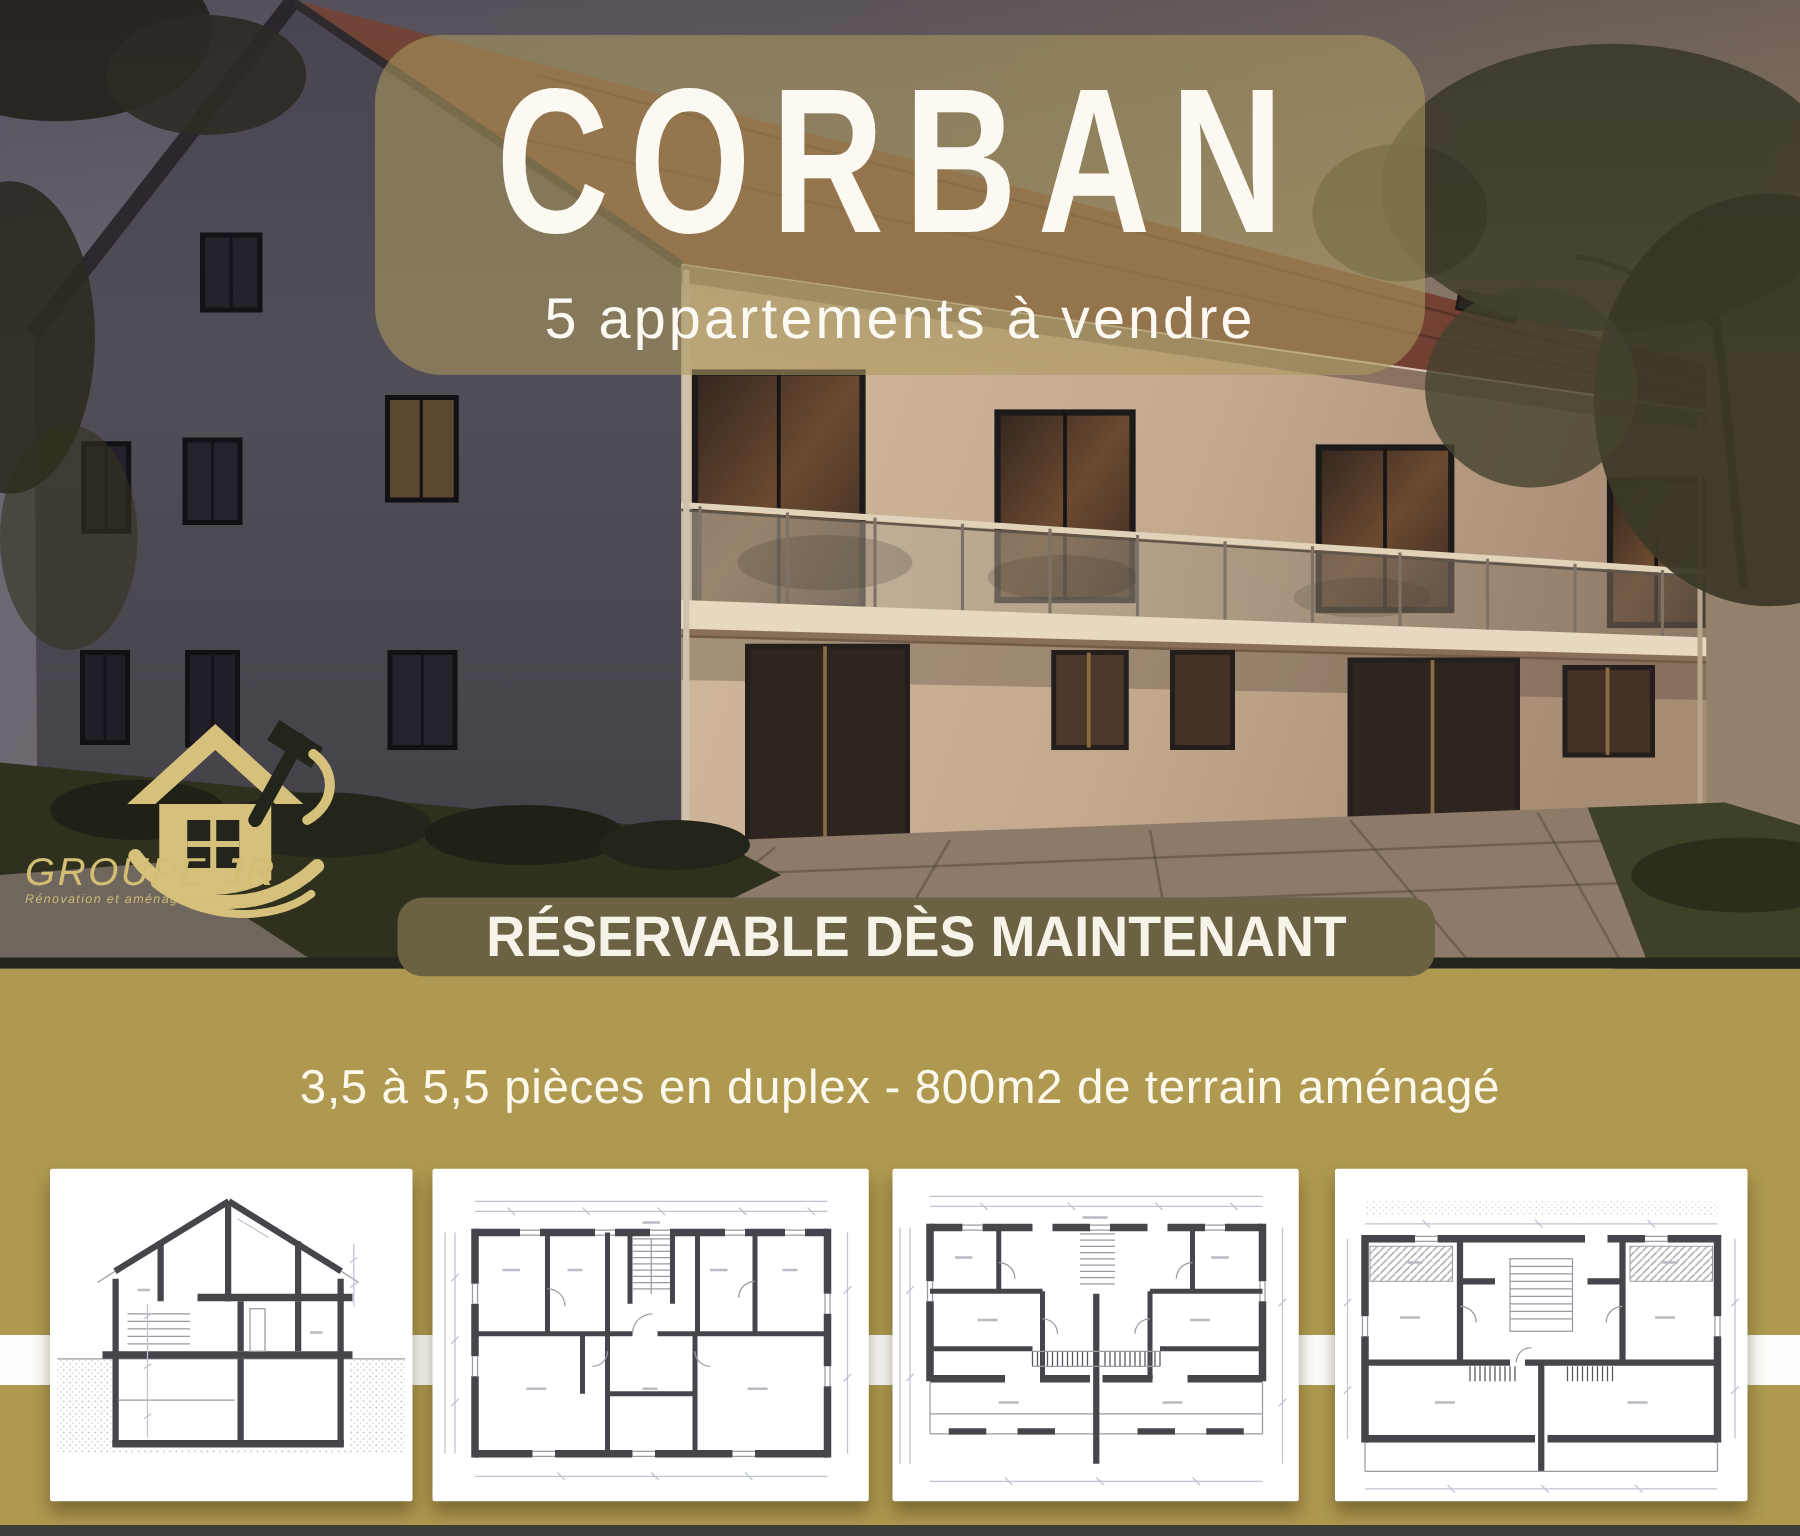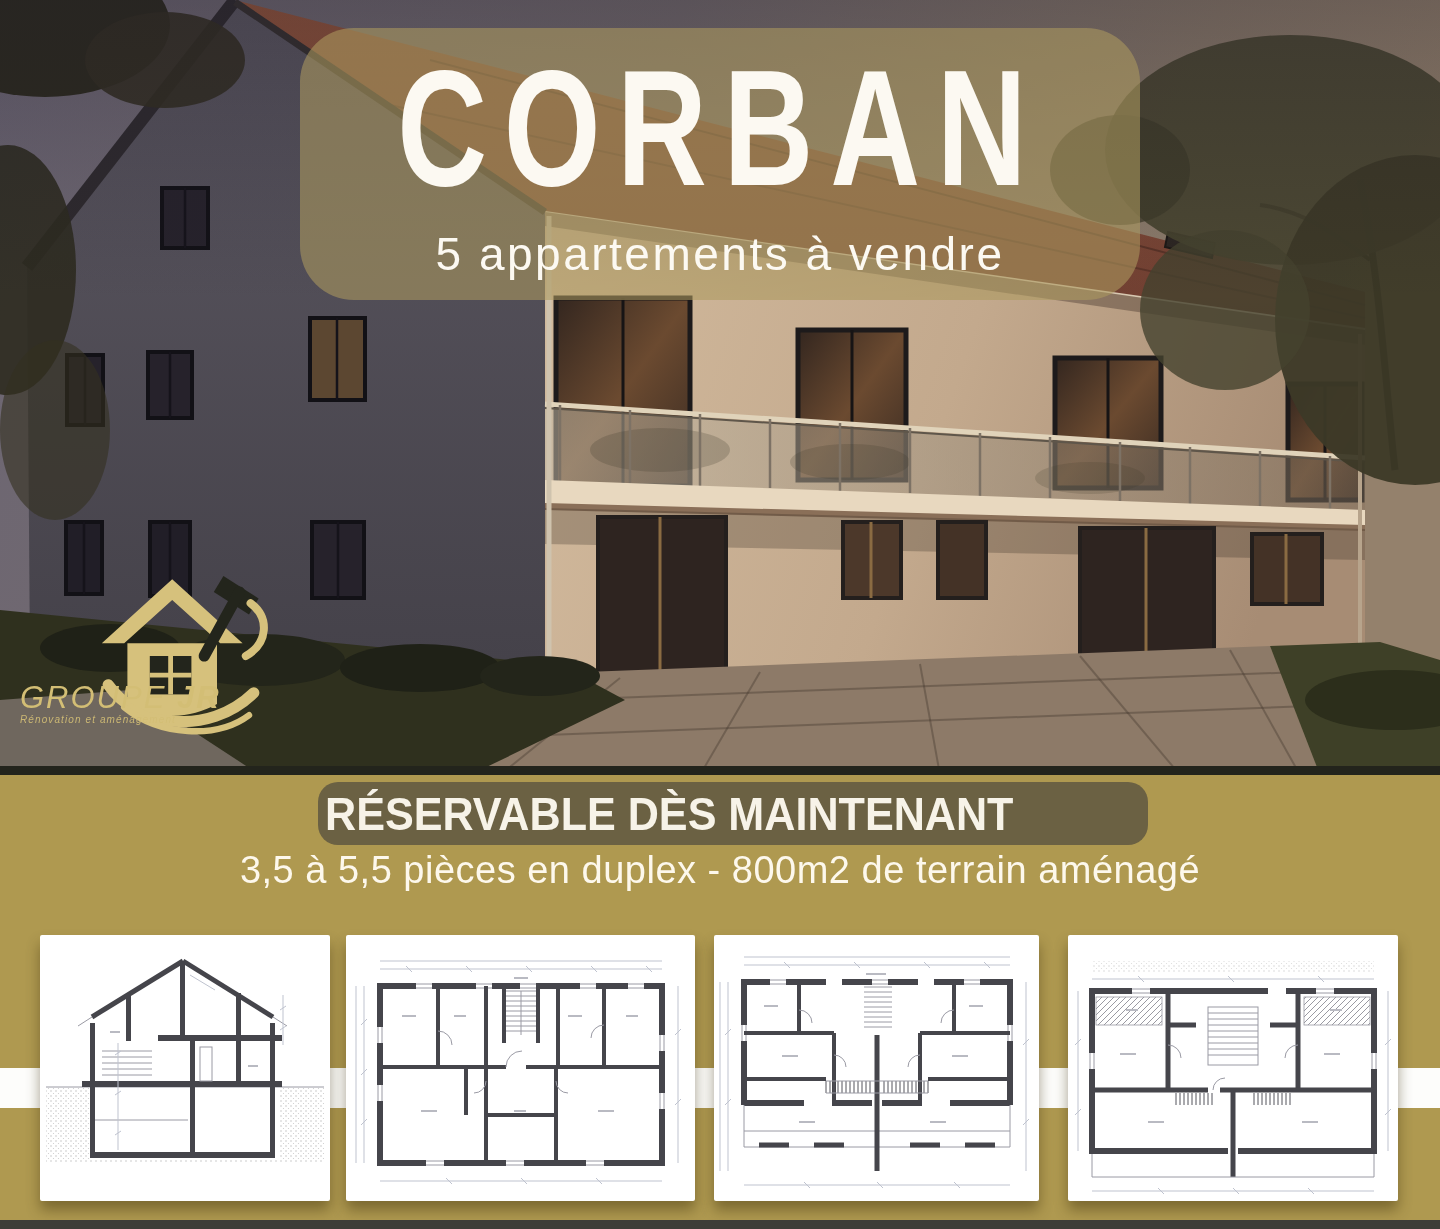--- a/index.html
+++ b/index.html
@@ -46,23 +46,23 @@
   .logo-name .light{font-weight:400;}
   .logo-name .bold{font-weight:700;}
   .logo-tagline{
     position:absolute;left:20px;top:162px;width:240px;
     color:var(--logo-gold);font-size:10px;font-weight:400;letter-spacing:1.1px;white-space:nowrap;
     opacity:.92;
   }
 
   
   .ribbon{
-    position:absolute;left:318px;top:782px;width:830px;height:63px;
+    position:absolute;left:318px;top:718px;width:830px;height:63px;
     background:var(--ribbon);border-radius:20px;
-    display:flex;align-items:center;justify-content:flex-start;z-index:5;
+    display:flex;align-items:center;justify-content:center;z-index:5;
   }
   .ribbon span{
     color:#f7f3e8;font-weight:700;font-size:44px;letter-spacing:0px;
     transform:scale(0.98,1.04);white-space:nowrap;
   }
 
   
   .gold-section{position:absolute;left:0;top:775px;width:1291px;height:454px;background:var(--gold);}
   .description{
     position:absolute;left:0;top:74px;width:1440px;text-align:center;

